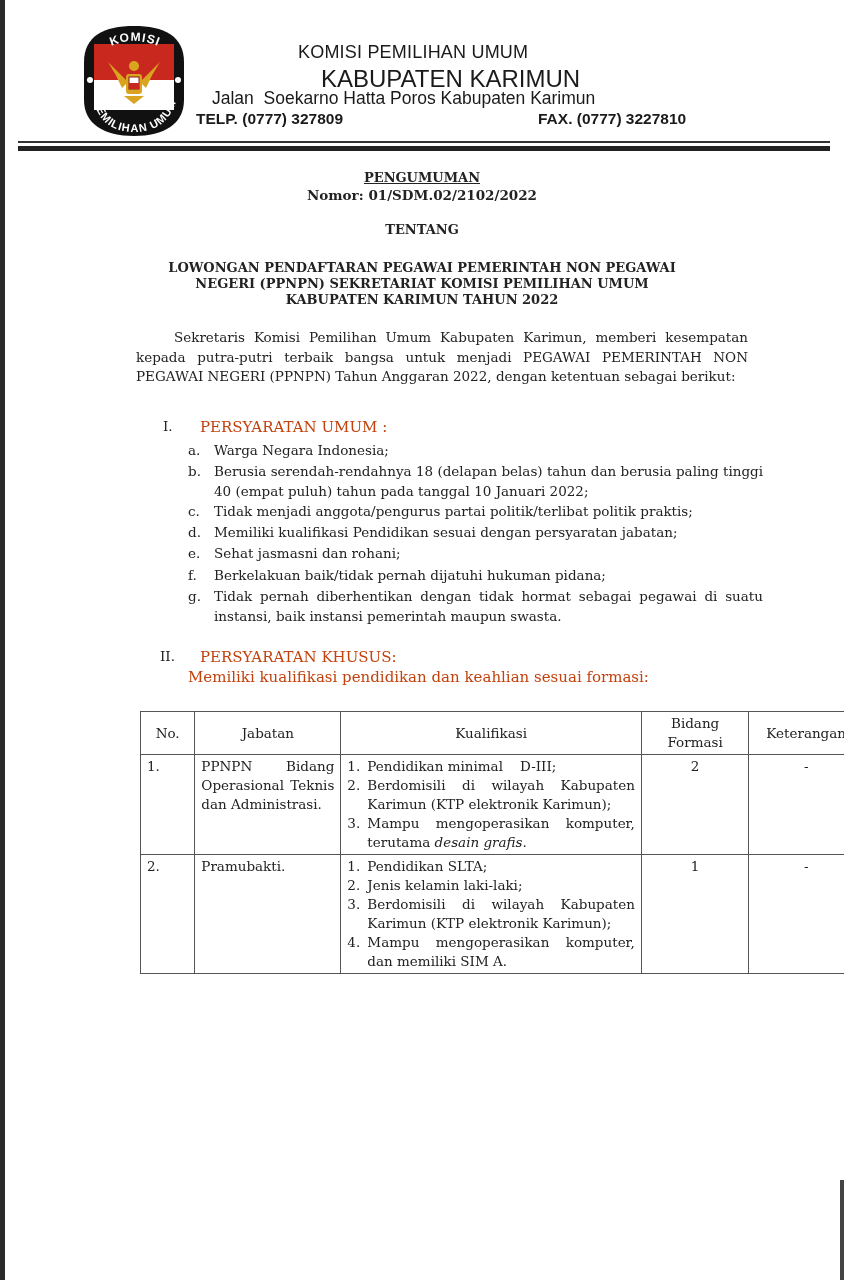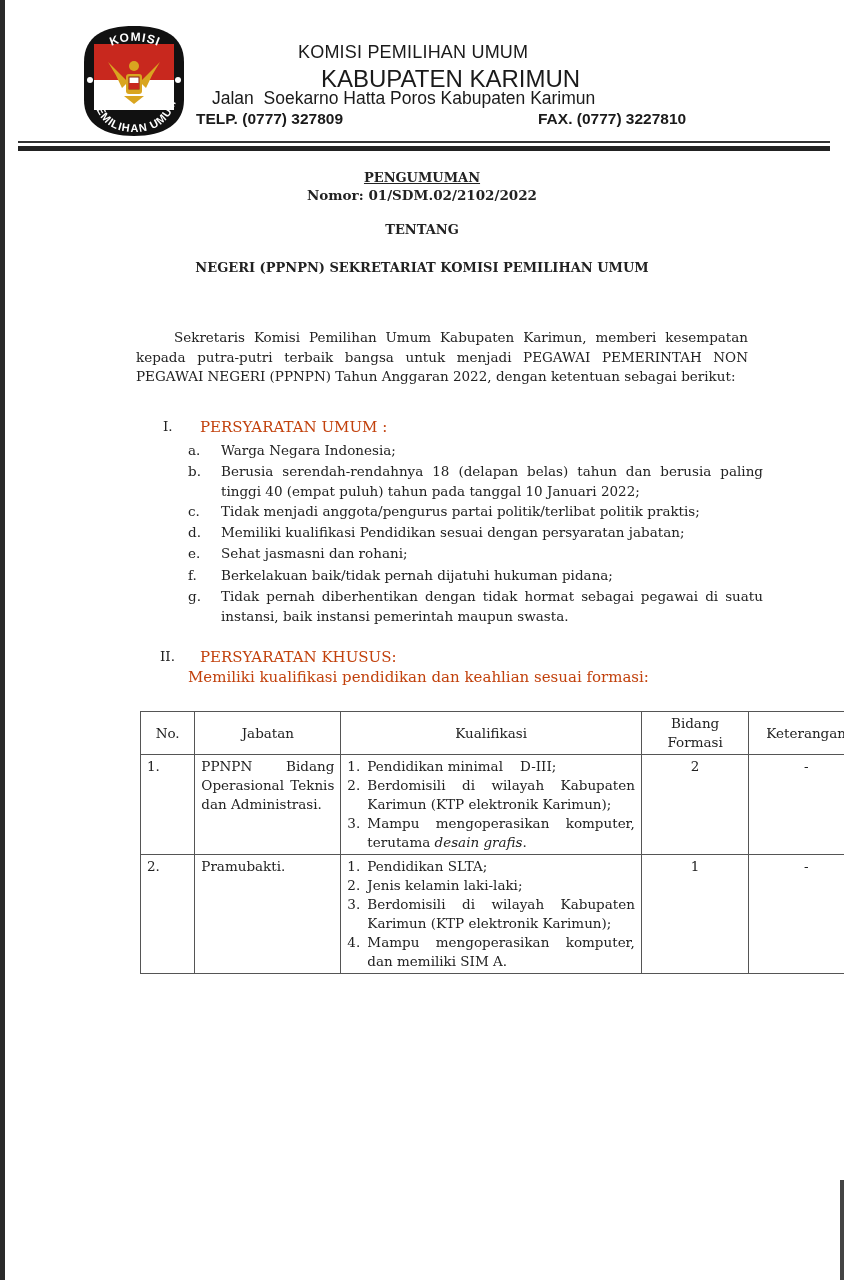--- a/index.html
+++ b/index.html
@@ -31,21 +31,21 @@
   .para {
     position: absolute; left: 136px; width: 612px; font-size: 13.5px; line-height: 19.5px;
     text-align: justify; text-indent: 38px; color: #222;
   }
 
   .section-head { position: absolute; font-size: 15px; color: #c2410c; }
   .roman { position: absolute; font-size: 13.5px; color: #222; }
 
   .list-item { position: absolute; left: 188px; width: 575px; font-size: 13.5px; line-height: 19.5px; color: #222; }
   .list-item .letter { position: absolute; left: 0; top: 0; }
-  .list-item .text { display: block; margin-left: 33px; text-align: justify; }
+  .list-item .text { display: block; margin-left: 26px; text-align: justify; }
 
   table.formasi {
     position: absolute; left: 140px; top: 711px; width: 724px; border-collapse: collapse;
     font-size: 13.5px; color: #222;
   }
   table.formasi th, table.formasi td { border: 1px solid #555; vertical-align: top; padding: 2px 6px; line-height: 19px; }
   table.formasi th { font-weight: normal; text-align: center; vertical-align: middle; padding: 2px 4px; }
   .col-no { width: 36px; }
   .col-jab { width: 112px; }
   .col-kual { width: 240px; }
@@ -104,21 +104,23 @@
   <div class="kop kop-fax">FAX. (0777) 3227810</div>
 
   <div class="rule-thin"></div>
   <div class="rule-thick"></div>
 </div>
 
 <div class="center title-pengumuman">PENGUMUMAN</div>
 <div class="center title-nomor">Nomor: 01/SDM.02/2102/2022</div>
 <div class="center title-tentang">TENTANG</div>
 <div class="center title-subject">
+  <div>LOWONGAN PENDAFTARAN PEGAWAI PEMERINTAH NON PEGAWAI</div>
   <div>NEGERI (PPNPN) SEKRETARIAT KOMISI PEMILIHAN UMUM</div>
+  <div>KABUPATEN KARIMUN TAHUN 2022</div>
 </div>
 
 <div class="para" style="top:328px;">Sekretaris Komisi Pemilihan Umum Kabupaten Karimun, memberi kesempatan kepada putra-putri terbaik bangsa untuk menjadi PEGAWAI PEMERINTAH NON PEGAWAI NEGERI (PPNPN) Tahun Anggaran 2022, dengan ketentuan sebagai berikut:</div>
 
 <div class="roman" style="left:163px; top:418px;">I.</div>
 <div class="section-head" style="left:200px; top:418px;">PERSYARATAN UMUM :</div>
 
 <div class="list-item" style="top:441px;">
   <span class="letter">a.</span>
   <span class="text">Warga Negara Indonesia;</span>

